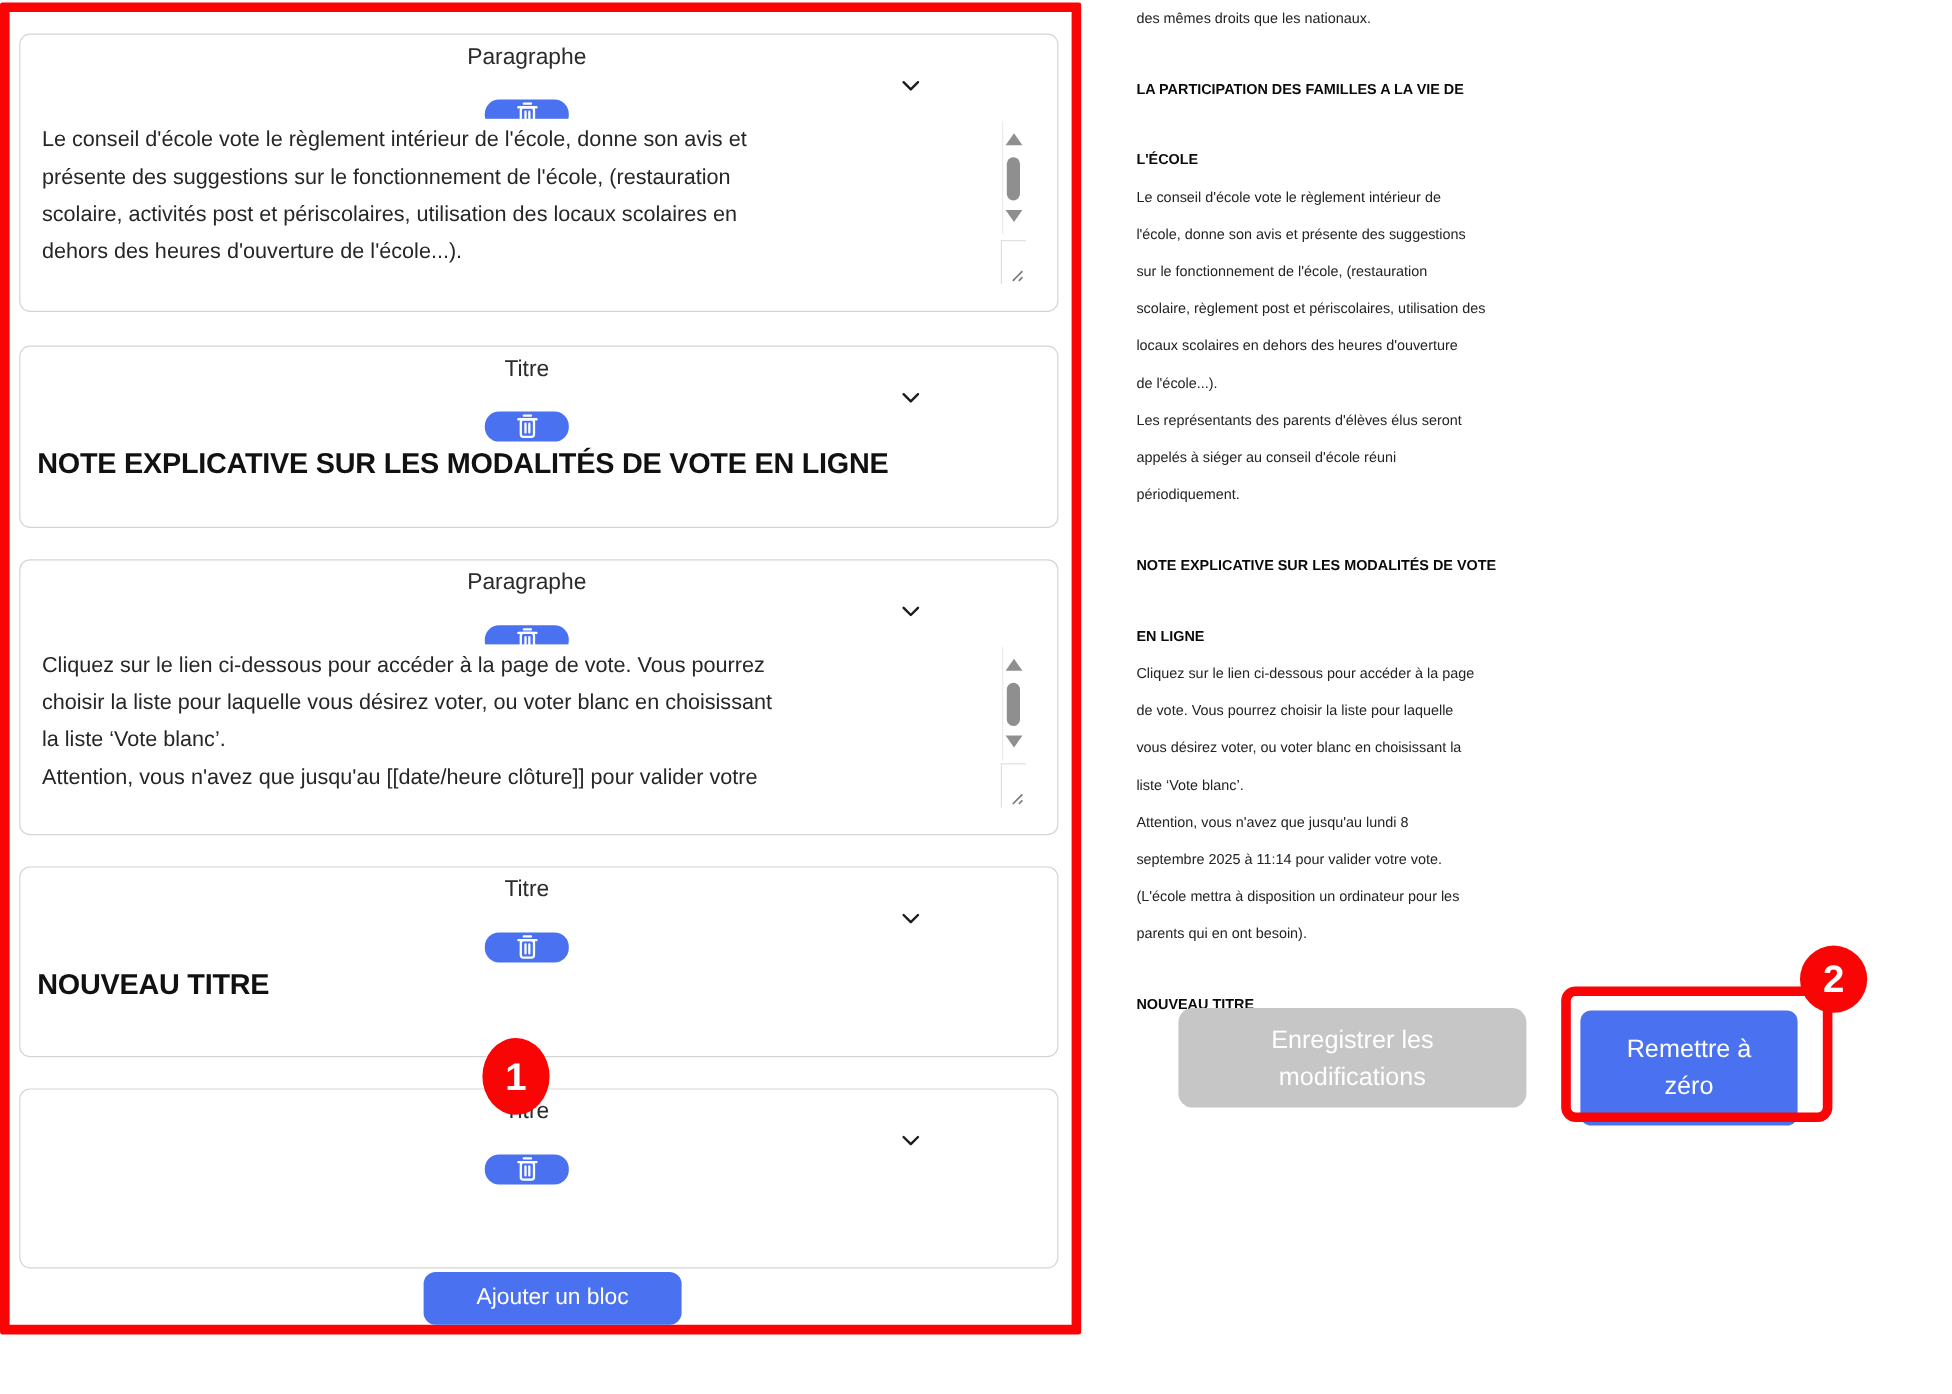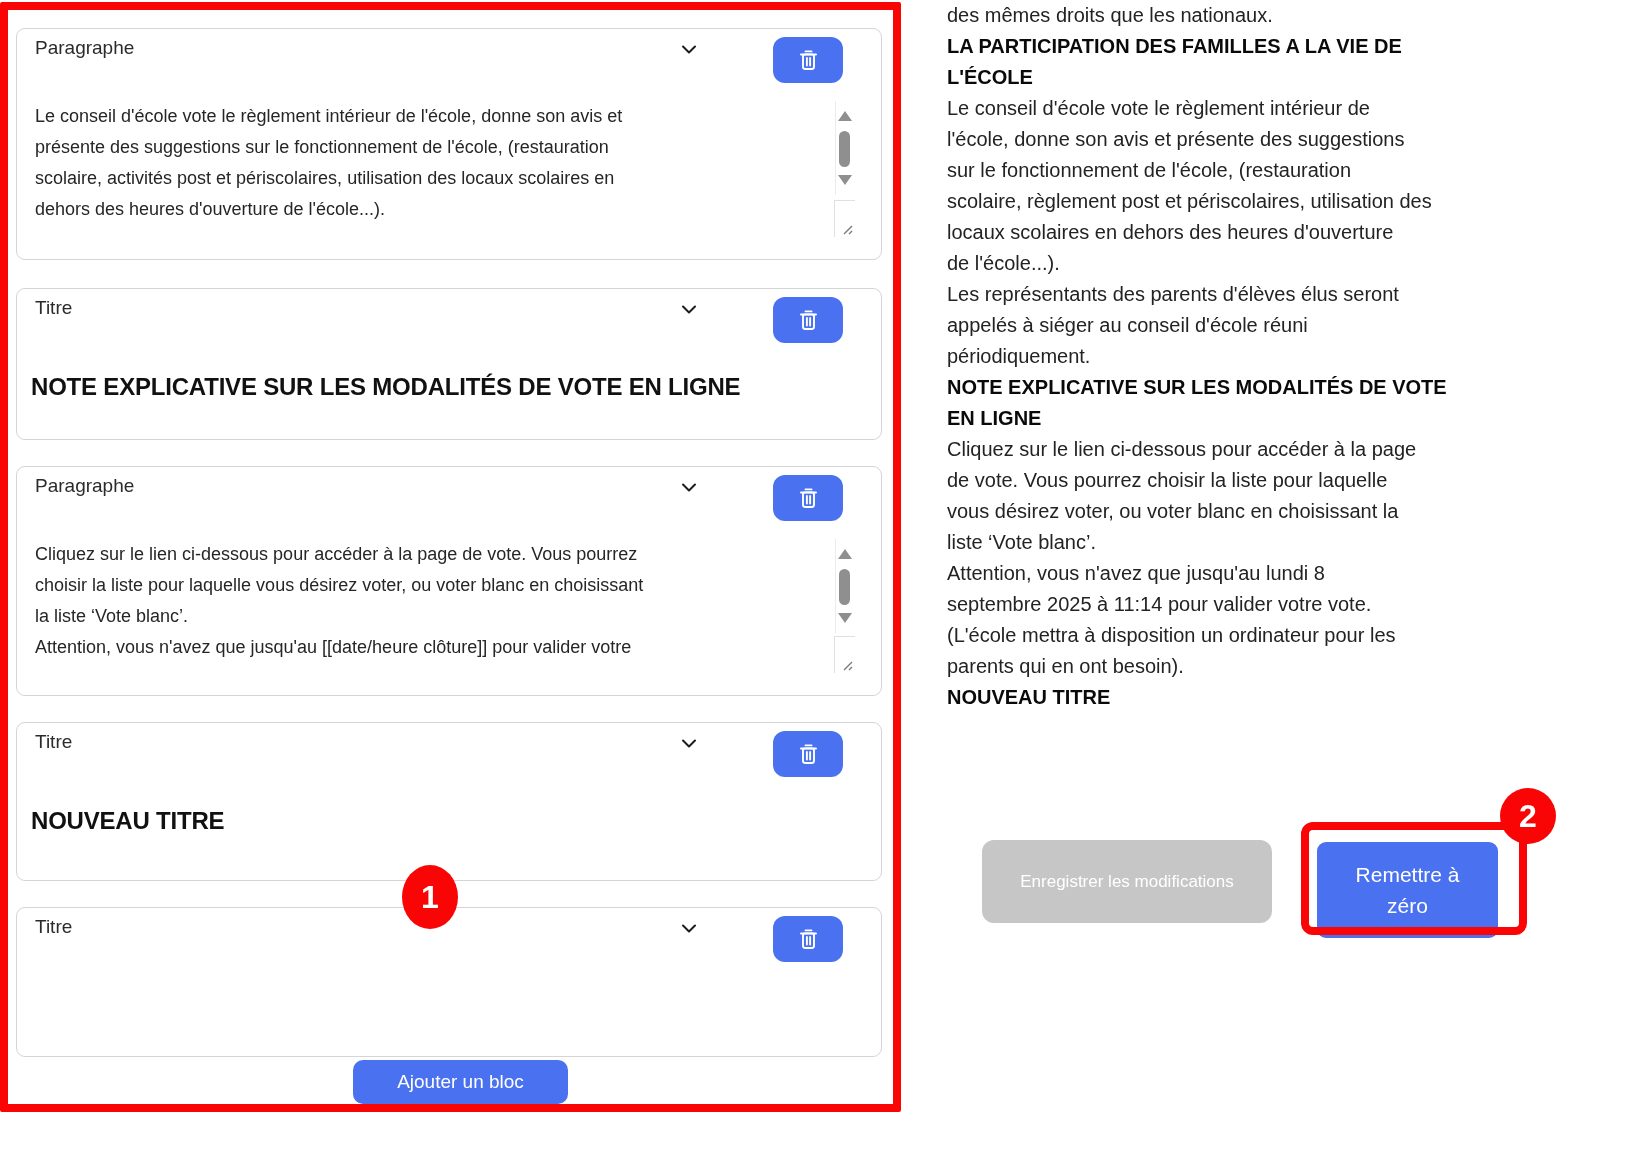--- a/index.html
+++ b/index.html
@@ -10,21 +10,21 @@
   .editor-panel{position:absolute;left:0;top:2px;width:901px;height:1110px;
                 box-sizing:border-box;border:8px solid #fa0505;border-radius:2px;background:#ffffff;}
   .card{position:absolute;left:8px;width:866px;box-sizing:border-box;background:#ffffff;
         border:1px solid #d5d5d5;border-radius:9px;}
   .c1{top:18px;height:232px;}
   .c2{top:278px;height:152px;}
   .c3{top:456px;height:230px;}
   .c4{top:712px;height:159px;}
   .c5{top:897px;height:150px;}
 
-  .card-head{display:flex;align-items:flex-start;height:52px;padding:8px 38px 0 18px;box-sizing:border-box;}
+  .card-head{display:flex;align-items:center;height:52px;padding:8px 38px 0 18px;box-sizing:border-box;flex-direction:column;}
   .block-type{font-size:19px;color:#2b2b2b;}
   .chev{margin-left:auto;margin-right:72px;display:flex;align-items:center;cursor:pointer;}
   .trash-btn{width:70px;height:46px;border:none;border-radius:12px;background:#4a72f0;
              display:flex;align-items:center;justify-content:center;cursor:pointer;padding:0;}
 
   .para-body{position:absolute;left:18px;right:26px;top:70px;bottom:22px;background:#fff;}
   .para-text{position:absolute;left:0;top:2px;right:22px;font-size:18px;line-height:31px;
              color:#262626;white-space:nowrap;overflow:hidden;}
   .scroll-lane{position:absolute;top:2px;right:0;width:19px;height:94px;border-left:1px solid #ececec;background:#fff;}
   .sb-up{position:absolute;top:10px;left:2px;width:0;height:0;
@@ -38,25 +38,25 @@
 
   .title-text{position:absolute;left:14px;top:84px;right:14px;font-size:24px;font-weight:700;
               letter-spacing:-0.2px;color:#111;white-space:nowrap;overflow:hidden;}
 
   .add-block-btn{position:absolute;left:345px;top:1050px;width:215px;height:44px;border:none;
                  border-radius:10px;background:#4a72f0;color:#fff;font-size:19px;
                  font-family:"Liberation Sans",sans-serif;cursor:pointer;}
 
   
   .preview-lines{position:absolute;left:947px;top:0;width:600px;}
-  .pv-line{height:31px;line-height:31px;font-size:20px;color:#232323;white-space:nowrap;}
-  .pv-bold .pv-line{font-weight:700;color:#0a0a0a;}
+  .pv-line{height:31px;line-height:31px;font-size:12px;color:#232323;white-space:nowrap;}
+  .pv-bold .pv-line{font-weight:700;color:#0a0a0a;margin-top:28px;}
 
   .save-btn{position:absolute;left:982px;top:840px;width:290px;height:83px;border:none;border-radius:12px;
-            background:#c6c6c6;color:#ffffff;font-size:17px;line-height:31px;text-align:center;
+            background:#c6c6c6;color:#ffffff;font-size:21px;line-height:31px;text-align:center;
             font-family:"Liberation Sans",sans-serif;padding:0 20px;box-sizing:border-box;cursor:default;}
   .reset-btn{position:absolute;left:1317px;top:842px;width:181px;height:96px;border:none;border-radius:9px;
             background:#4a72f0;color:#ffffff;font-size:21px;line-height:31px;text-align:center;
             font-family:"Liberation Sans",sans-serif;padding:0 26px;box-sizing:border-box;cursor:pointer;}
 
   
   .annot-rect{position:absolute;left:1301px;top:822px;width:226px;height:113px;box-sizing:border-box;
               border:8px solid #fa0505;border-radius:12px;pointer-events:none;}
   .annot-circle{position:absolute;background:#fa0505;border-radius:50%;color:#fff;
                 display:flex;align-items:center;justify-content:center;

